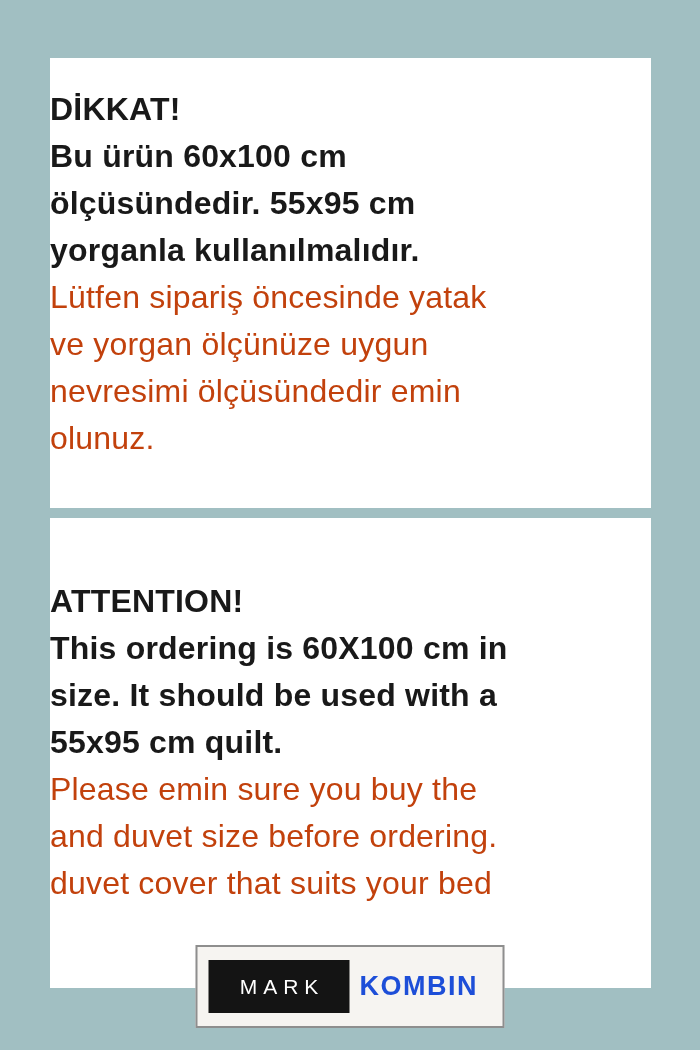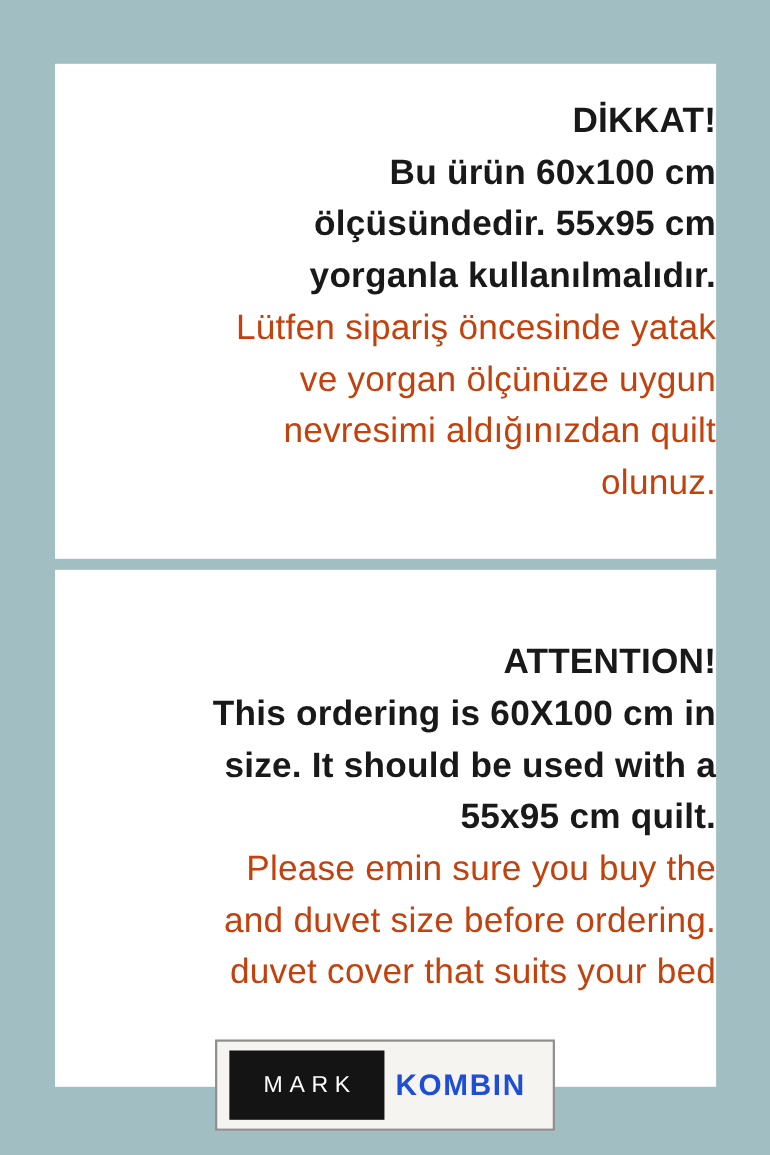--- a/index.html
+++ b/index.html
@@ -18,21 +18,21 @@
   }
   .card {
     position: absolute;
     left: 50px;
     width: 601px;
     background: #FFFFFF;
   }
   .card-tr { top: 58px;  height: 450px; padding-top: 28px; }
   .card-en { top: 518px; height: 470px; padding-top: 60px; }
   .text-block {
-    text-align: right;
+    text-align: left;
     font-size: 32px;
     line-height: 47px;
     letter-spacing: 0.2px;
   }
   .bold-lines   { font-weight: 700; color: #191919; }
   .regular-lines{ font-weight: 400; color: #c2410c; }
   .line { white-space: nowrap; }
   .logo {
     position: absolute;
     top: 945px;
@@ -41,21 +41,21 @@
     width: 309px;
     height: 83px;
     background: #F6F4F1;
     border: 2px solid #8E8E8E;
     display: flex;
     align-items: center;
     padding: 0 10px 0 11px;
   }
   .logo-mark-box {
     width: 141px;
-    height: 63px;
+    height: 53px;
     background: #141414;
     display: flex;
     align-items: center;
     justify-content: center;
     flex: none;
   }
   .logo-mark-text {
     color: #FFFFFF;
     font-size: 21px;
     font-weight: 400;
@@ -79,21 +79,21 @@
     <div class="text-block">
       <div class="bold-lines">
           <div class="line">DİKKAT!</div>
           <div class="line">Bu ürün 60x100 cm</div>
           <div class="line">ölçüsündedir. 55x95 cm</div>
           <div class="line">yorganla kullanılmalıdır.</div>
         </div>
       <div class="regular-lines">
           <div class="line">Lütfen sipariş öncesinde yatak</div>
           <div class="line">ve yorgan ölçünüze uygun</div>
-          <div class="line">nevresimi aldığınızdan quilt</div>
+          <div class="line">nevresimi ölçüsündedir emin</div>
           <div class="line">olunuz.</div>
         </div>
     </div>
   </div>
 
   <div class="card card-en">
     <div class="text-block">
       <div class="bold-lines">
           <div class="line">ATTENTION!</div>
           <div class="line">This ordering is 60X100 cm in</div>

